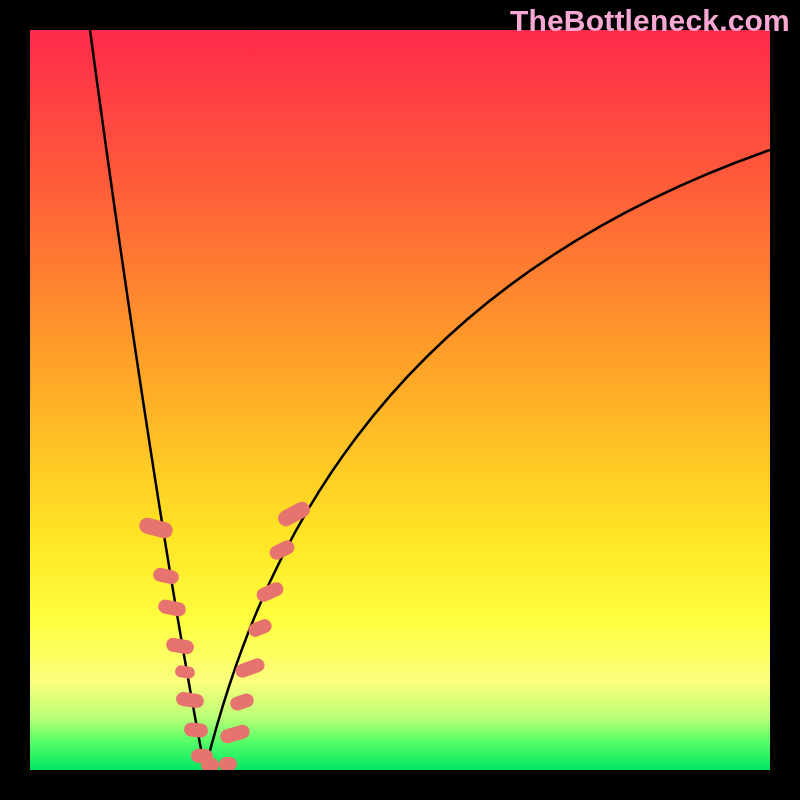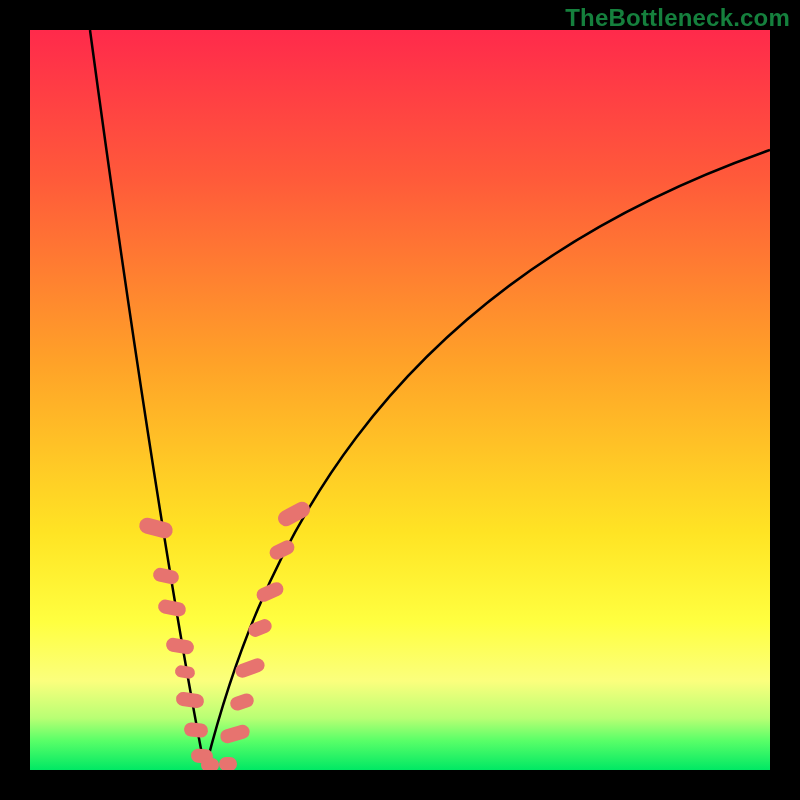--- a/index.html
+++ b/index.html
@@ -32,23 +32,23 @@
       #fbff7d 88%,
       #b8ff74 93%,
       #5aff68 96%,
       #00e864 100%
     );
   }
   .watermark {
     position: absolute;
     top: 4px;
     right: 10px;
-    font-size: 24px;
+    font-size: 30px;
     font-weight: 600;
-    color: #15803d;
+    color: #f9a8d4;
     letter-spacing: 0.2px;
     z-index: 20;
   }
   svg.curves {
     position: absolute;
     inset: 0;
     z-index: 5;
   }
   svg.beads {
     position: absolute;

